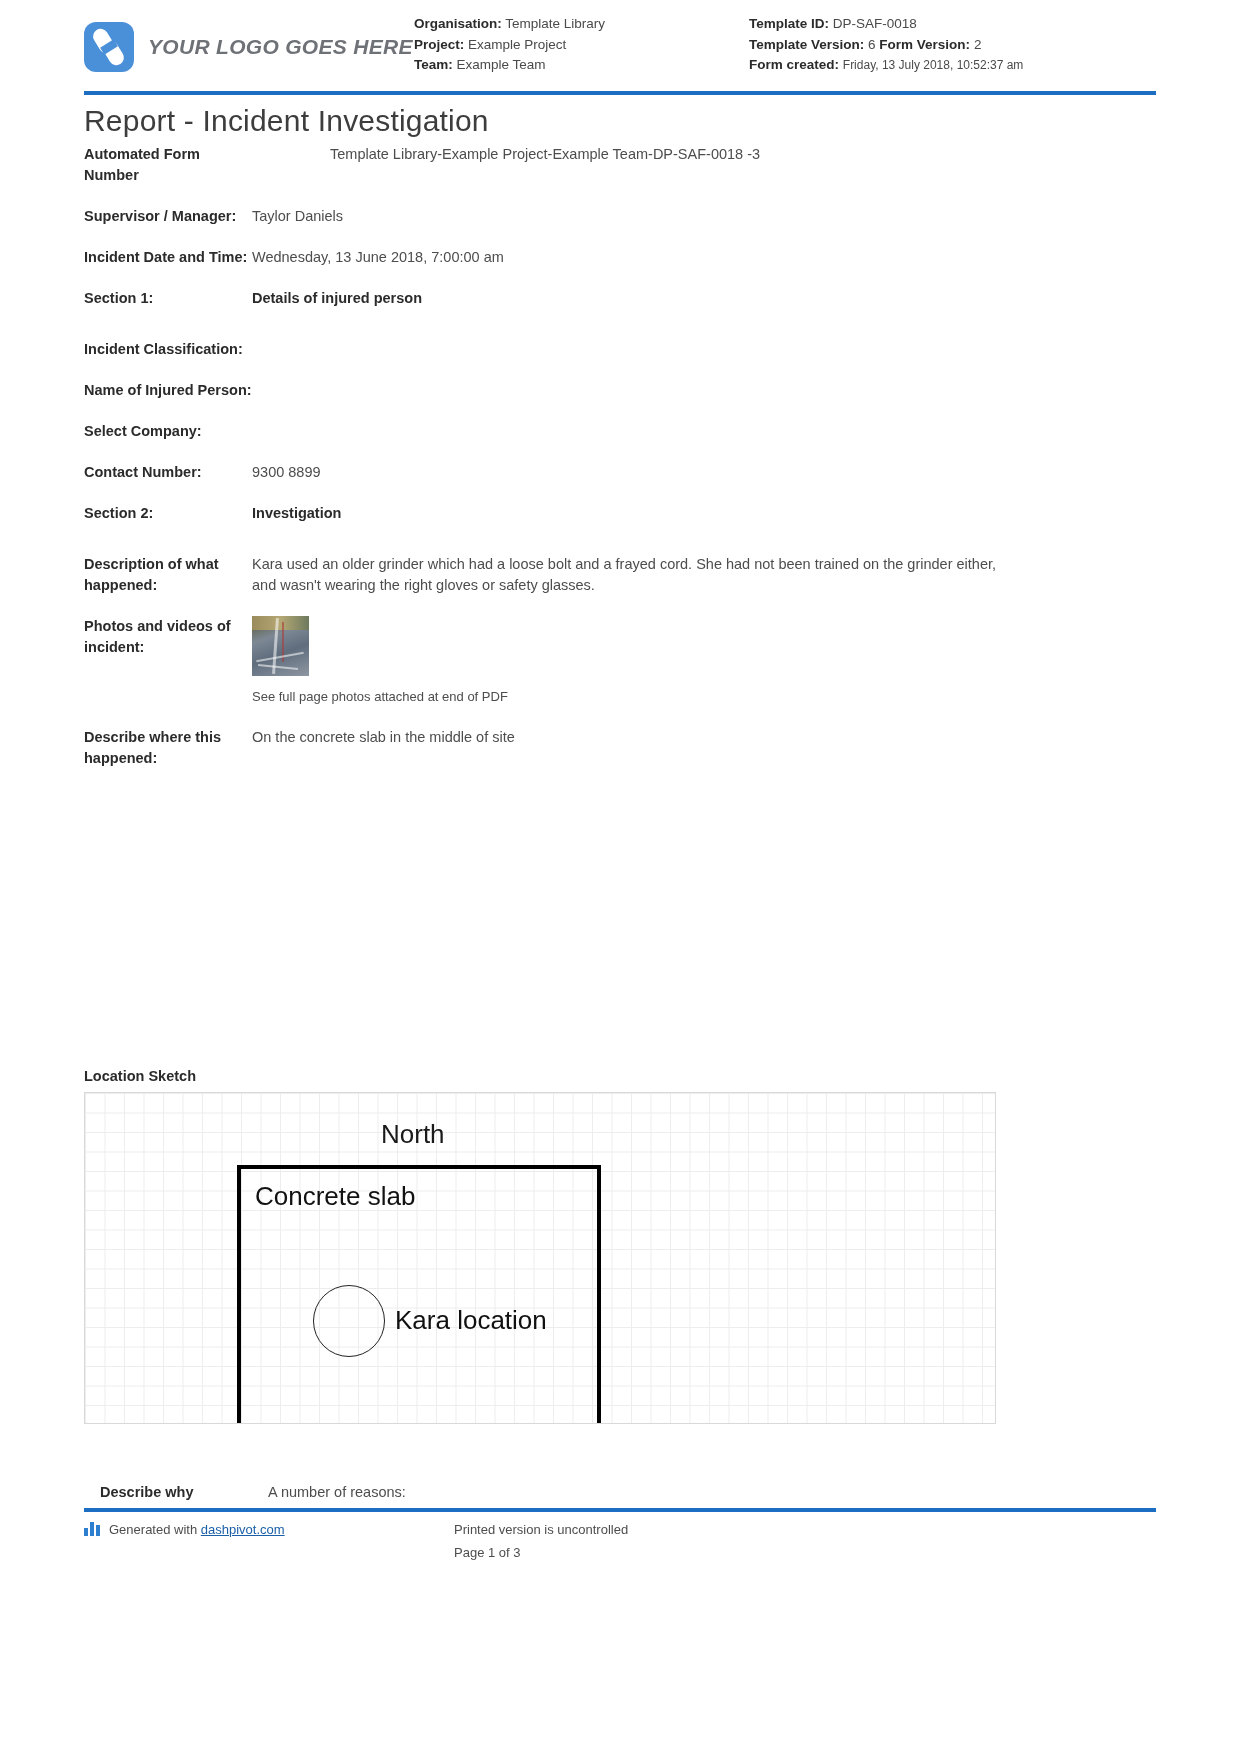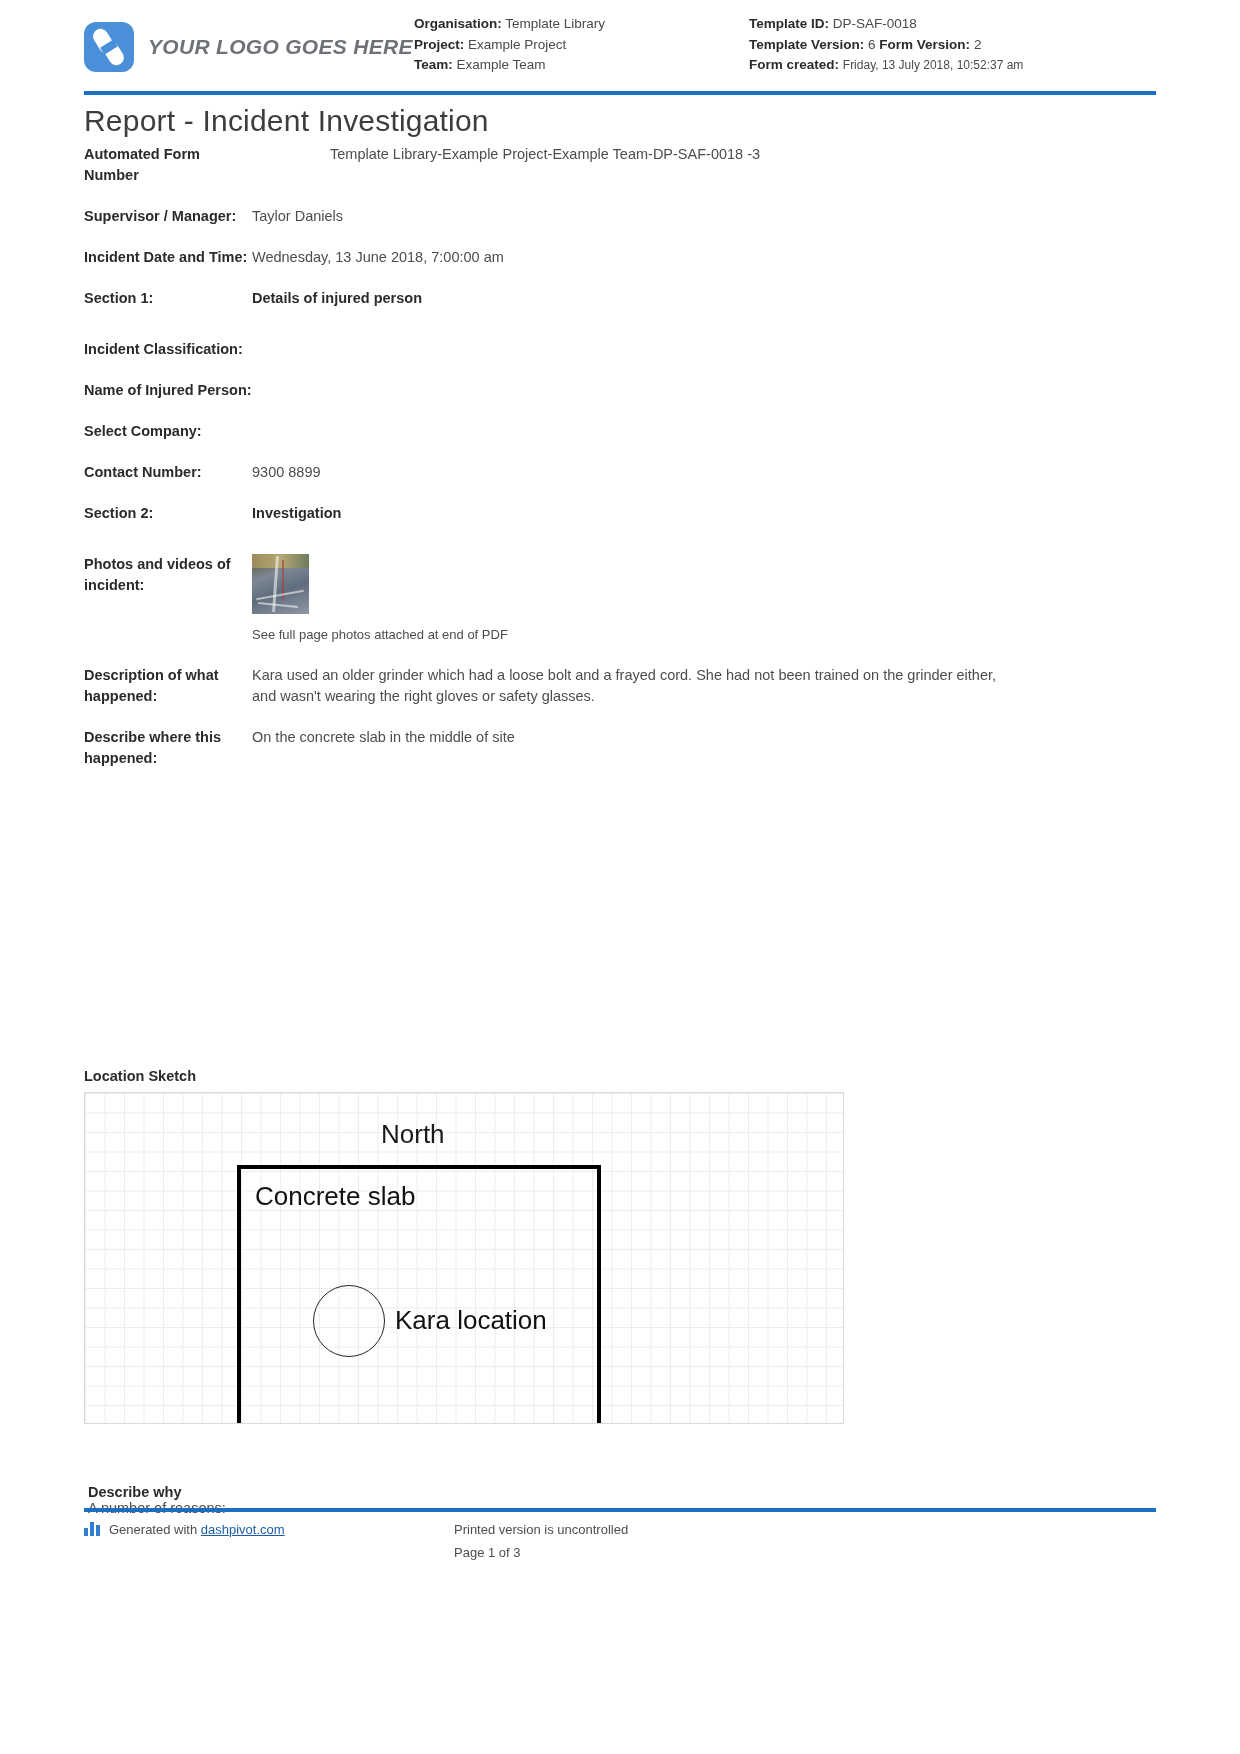--- a/index.html
+++ b/index.html
@@ -140,21 +140,21 @@
   .sketch-label {
     position: absolute;
     left: 84px; top: 1068px;
     font-weight: bold;
     font-size: 14.5px;
     color: #2b2b2b;
   }
   .sketch-box {
     position: absolute;
     left: 84px; top: 1092px;
-    width: 760px; height: 332px;
+    width: 912px; height: 332px;
     border: 1px solid #d9d9d9;
     background-color: #ffffff;
     background-image:
       linear-gradient(to right, #ededed 1px, transparent 1px),
       linear-gradient(to bottom, #ededed 1px, transparent 1px);
     background-size: 19.5px 19.5px;
     overflow: hidden;
   }
   .sketch-inner { position: absolute; inset: 0; }
   .north-label {
@@ -184,24 +184,23 @@
   }
   .kara-label {
     position: absolute;
     left: 310px; top: 212px;
     font-size: 26px; color: #111111;
   }
 
   
   .last-row {
     position: absolute;
-    left: 88px; top: 1484px;
+    left: 100px; top: 1484px;
     width: 1072px;
     display: flex;
-    flex-direction: column;
   }
   .last-row .label {
     width: 168px; flex: none;
     font-weight: bold; font-size: 14.5px; color: #2b2b2b;
   }
   .last-row .value { font-size: 14.5px; color: #4d4d4d; }
 
   
   .rule-bottom { top: 1508px; }
   .footer {
@@ -319,39 +318,39 @@
     </div>
 
     <div class="row">
       <div class="label">Contact Number:</div>
       <div class="value">9300 8899</div>
     </div>
 
     <div class="row gap-lg">
       <div class="label">Section 2:</div>
       <div class="value bold">Investigation</div>
+    </div>
+
+    <div class="row">
+      <div class="label">Description of what happened:</div>
+      <div class="value" style="max-width:770px">Kara used an older grinder which had a loose bolt and a frayed cord. She had not been trained on the grinder either, and wasn't wearing the right gloves or safety glasses.</div>
     </div>
 
     <div class="row">
       <div class="label">Photos and videos of incident:</div>
       <div class="value">
         <span class="thumb">
           <span class="top-band"></span>
           <span class="streak s-a"></span>
           <span class="streak s-d"></span>
           <span class="streak s-b"></span>
           <span class="streak s-c"></span>
         </span>
         <div class="photo-caption">See full page photos attached at end of PDF</div>
       </div>
-    </div>
-
-    <div class="row">
-      <div class="label">Description of what happened:</div>
-      <div class="value" style="max-width:770px">Kara used an older grinder which had a loose bolt and a frayed cord. She had not been trained on the grinder either, and wasn't wearing the right gloves or safety glasses.</div>
     </div>
 
     <div class="row">
       <div class="label">Describe where this happened:</div>
       <div class="value">On the concrete slab in the middle of site</div>
     </div>
 
   </div>
 
   <div class="sketch-label">Location Sketch</div>

